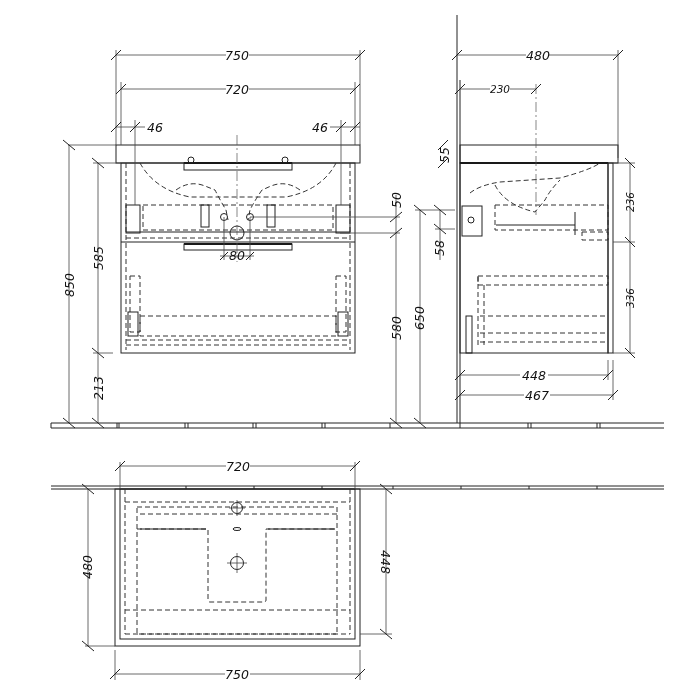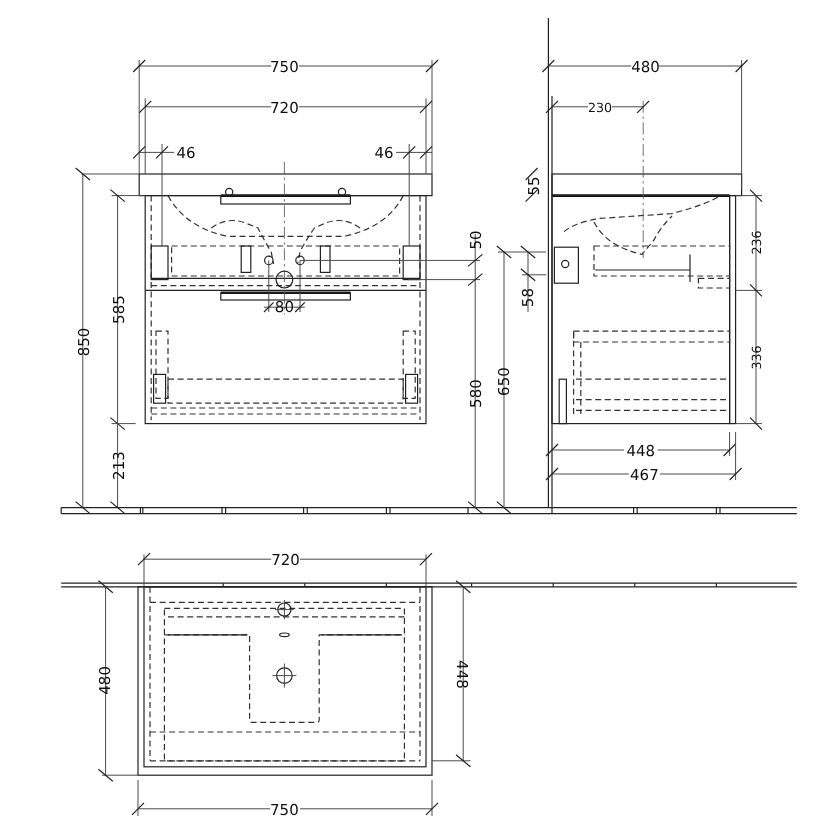--- a/index.html
+++ b/index.html
@@ -1,17 +1,17 @@
 <!DOCTYPE html>
 <html><head>
 <meta charset="utf-8">
 <style>
   html, body { margin: 0; padding: 0; background: #ffffff; }
   body { width: 700px; height: 700px; overflow: hidden; position: relative; font-family: "DejaVu Sans", sans-serif; }
-  #canvas { position: absolute; left: 0; top: 0; width: 635px; height: 700px; }
+  #canvas { position: absolute; left: 0; top: 0; width: 635px; height: 700px; font-style: italic; }
   svg text { font-family: "DejaVu Sans", sans-serif; font-size: 12px; fill: #111; }
   .ln { stroke: #222; stroke-width: 1; fill: none; }
   .thin { stroke: #444; stroke-width: 0.8; fill: none; }
   .bold { stroke: #111; stroke-width: 2.2; fill: none; }
   .dash { stroke: #333; stroke-width: 1; fill: none; stroke-dasharray: 5 3; }
   .dashdot { stroke: #555; stroke-width: 0.7; fill: none; stroke-dasharray: 10 3 2 3; }
   .tick { stroke: #222; stroke-width: 1; }
   .dimtext { font-size: 12.5px; }
 </style>
 </head>

